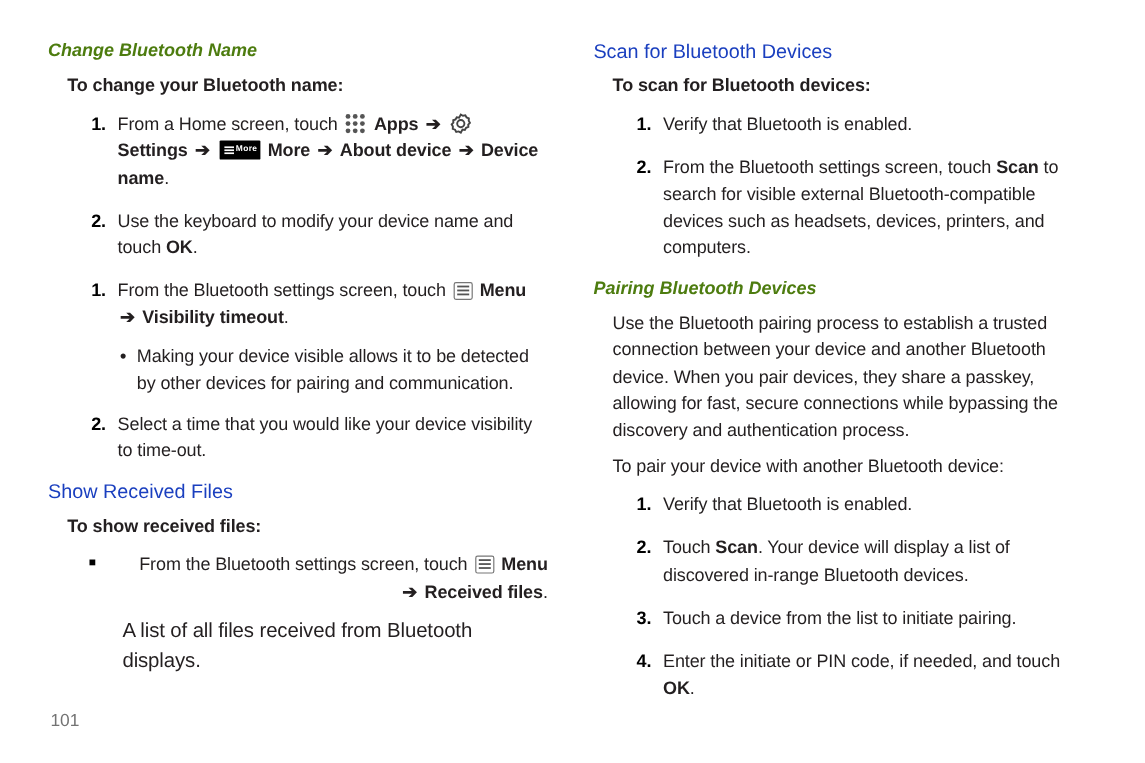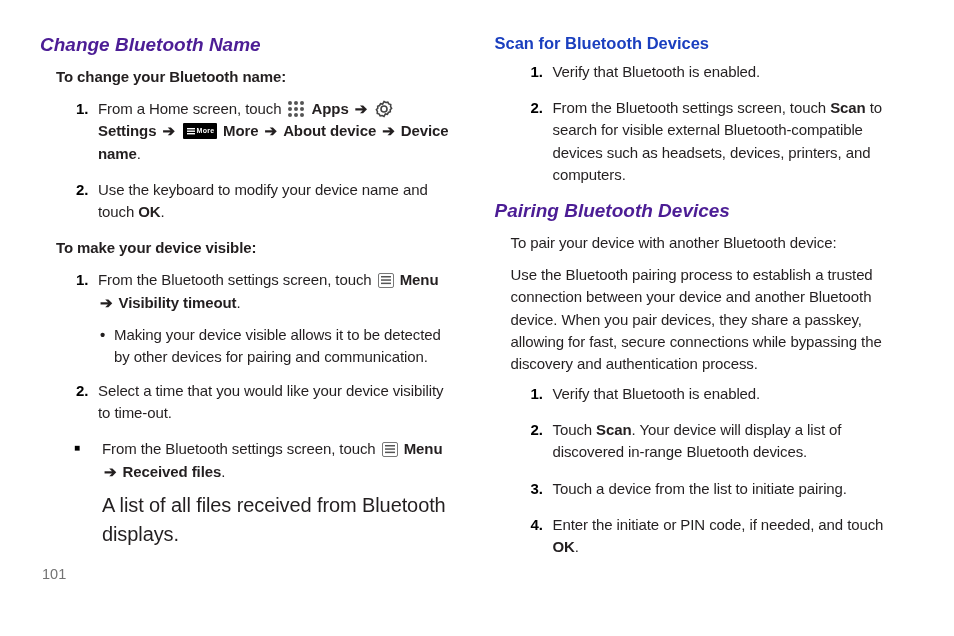--- a/index.html
+++ b/index.html
@@ -21,27 +21,27 @@
   }
   .col {
     flex: 1;
     min-width: 0;
   }
   .col.left { position: relative; }
   .h2 {
     font-family: "Trebuchet MS", "Helvetica Neue", Arial, sans-serif;
     font-weight: 700;
     font-style: italic;
-    color: #4c1d95;
-    font-size: 19px;
+    color: #4d7c0f;
+    font-size: 15px;
     margin: 4px 0 10px -10px;
   }
   .h3 {
     font-family: "Trebuchet MS", "Helvetica Neue", Arial, sans-serif;
-    font-weight: 700;
+    font-weight: 400;
     color: #1a3fbf;
     font-size: 16.5px;
     margin: 14px 0 8px -10px;
   }
   .intro {
     font-size: 15px;
     line-height: 1.48;
     color: #231f20;
     margin: 2px 8px 10px 6px;
     letter-spacing: -0.1px;
@@ -80,24 +80,24 @@
   .sq-item {
     display: flex;
     align-items: flex-start;
     margin: 0 8px 8px 24px;
     font-size: 15px;
     line-height: 1.48;
     color: #231f20;
     letter-spacing: -0.1px;
   }
   .sq-item .sq { min-width: 28px; font-size: 10px; line-height: 2; color: #000; }
-  .sq-item .txt { flex: 1; }
+  .sq-item .txt { flex: 1; text-align: right; }
   .sub-p {
     margin: 0 8px 8px 52px;
-    font-size: 20px;
+    font-size: 17px;
     line-height: 1.48;
     color: #231f20;
     letter-spacing: -0.1px;
   }
   .pgnum {
     position: absolute;
     bottom: -10px;
     left: -8px;
     font-size: 14.5px;
     color: #737373;
@@ -184,21 +184,20 @@
         </span>
       </li>
       <li class="num-item">
         <span class="n">2.</span>
         <span class="txt">
           <span>Use the keyboard to modify your device name and touch </span><b>OK</b>.
         </span>
       </li>
     </ol>
 
-    <div class="intro"><b>To make your device visible:</b></div>
 
     <ol class="num-list">
       <li class="num-item">
         <span class="n">1.</span>
         <span class="txt">
           <span>From the Bluetooth settings screen, touch </span>
           <span class="ic menu">
             <svg viewBox="0 0 14 14">
                 <rect x="2" y="3" width="10" height="1.5" fill="#555"></rect>
                 <rect x="2" y="6.3" width="10" height="1.5" fill="#555"></rect>
@@ -215,20 +214,22 @@
       <span class="dot">•</span>
       <span class="txt">Making your device visible allows it to be detected by other devices for pairing and communication.</span>
     </div>
     <ol class="num-list">
       <li class="num-item">
         <span class="n">2.</span>
         <span class="txt">Select a time that you would like your device visibility to time-out.</span>
       </li>
     </ol>
 
+    <div class="h3">Show Received Files</div>
+    <div class="intro"><b>To show received files:</b></div>
 
     <ul class="sq-list">
       <li class="sq-item">
         <span class="sq">■</span>
         <span class="txt">
           <span>From the Bluetooth settings screen, touch </span>
           <span class="ic menu">
             <svg viewBox="0 0 14 14">
                 <rect x="2" y="3" width="10" height="1.5" fill="#555"></rect>
                 <rect x="2" y="6.3" width="10" height="1.5" fill="#555"></rect>
@@ -242,37 +243,38 @@
       </li>
     </ul>
     <div class="sub-p">A list of all files received from Bluetooth displays.</div>
 
     <div class="pgnum">101</div>
   </div>
 
   <div class="col">
 
     <div class="h3" style="margin-top:4px">Scan for Bluetooth Devices</div>
+    <div class="intro"><b>To scan for Bluetooth devices:</b></div>
 
     <ol class="num-list">
       <li class="num-item">
         <span class="n">1.</span>
         <span class="txt">Verify that Bluetooth is enabled.</span>
       </li>
       <li class="num-item">
         <span class="n">2.</span>
         <span class="txt">
           <span>From the Bluetooth settings screen, touch </span><b>Scan</b><span> to search for visible external Bluetooth-compatible devices such as headsets, devices, printers, and computers.</span>
         </span>
       </li>
     </ol>
 
     <div class="h2">Pairing Bluetooth Devices</div>
+    <div class="intro" style="margin-bottom:8px">Use the Bluetooth pairing process to establish a trusted connection between your device and another Bluetooth device. When you pair devices, they share a passkey, allowing for fast, secure connections while bypassing the discovery and authentication process.</div>
     <div class="intro">To pair your device with another Bluetooth device:</div>
-    <div class="intro" style="margin-bottom:8px">Use the Bluetooth pairing process to establish a trusted connection between your device and another Bluetooth device. When you pair devices, they share a passkey, allowing for fast, secure connections while bypassing the discovery and authentication process.</div>
 
     <ol class="num-list">
       <li class="num-item">
         <span class="n">1.</span>
         <span class="txt">Verify that Bluetooth is enabled.</span>
       </li>
       <li class="num-item">
         <span class="n">2.</span>
         <span class="txt">
           <span>Touch </span><b>Scan</b><span>. Your device will display a list of discovered in-range Bluetooth devices.</span>

